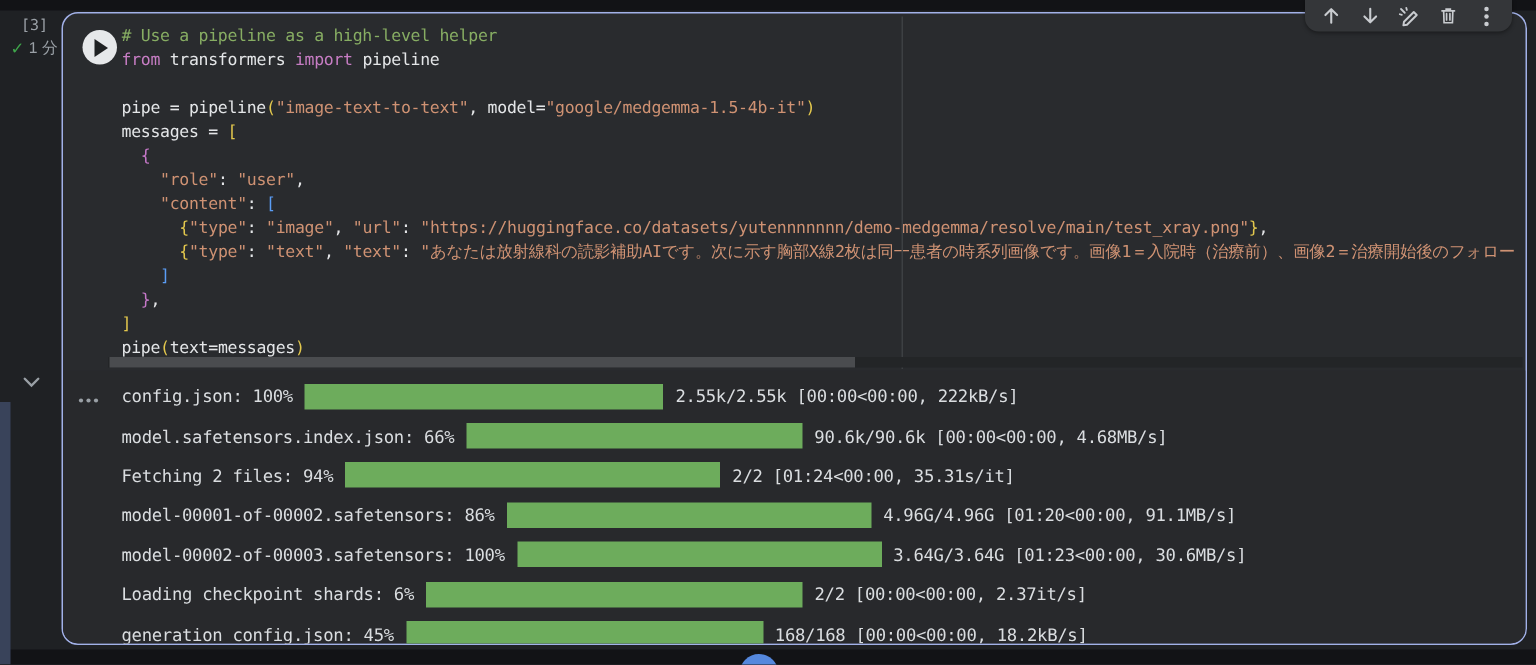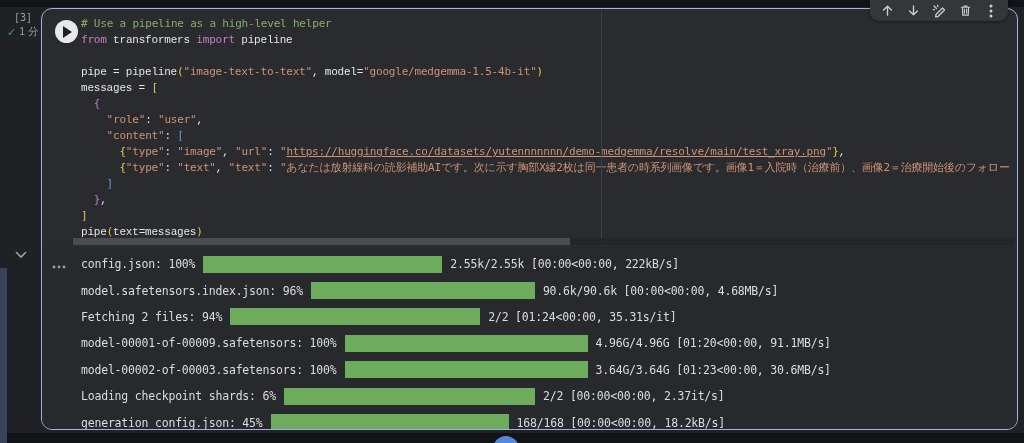--- a/index.html
+++ b/index.html
@@ -29,23 +29,23 @@
   .play-tri{width:0;height:0;border-left:9px solid #1f2123;border-top:6px solid transparent;
     border-bottom:6px solid transparent;margin-left:2px;}
 
   
   .code-area{position:absolute;left:39px;top:7px;width:936px;height:230px;overflow:hidden;
     font-family:"DejaVu Sans Mono",monospace;font-size:11px;line-height:16px;letter-spacing:-0.2px;
     white-space:pre;color:#e4e6e8;}
   .code-line{height:16px;}
   .tok-cm{color:#87ad63;}
   .tok-kw{color:#c77dc4;}
-  .tok-pl{color:#e4e6e8;font-family:Liberation Mono, monospace;}
+  .tok-pl{color:#e4e6e8;}
   .tok-st{color:#cf9273;}
-  .tok-url{text-decoration:underline;}
+  .tok-url{}
   .tok-b1{color:#e2c74d;}
   .tok-b2{color:#c678c9;}
   .tok-b3{color:#5a9df5;}
   .col-ruler{position:absolute;left:559px;top:2px;width:1px;height:235px;background:#3d4043;}
   .hscroll{position:absolute;left:30px;top:229px;right:2px;height:7px;background:#232527;}
   .hscroll-thumb{position:absolute;left:1px;top:0;width:497px;height:7px;background:#4a4c4f;}
 
   
   .output-area{position:absolute;left:0;top:238px;right:0;bottom:0;background:#28292c;}
   .output-options{position:absolute;left:8px;top:8px;border:none;background:none;color:#9aa0a6;
@@ -102,23 +102,23 @@
       <span>
         <svg width="14" height="4" viewBox="0 0 14 4">
             <circle cx="2" cy="2" r="1.4" fill="currentColor"></circle>
             <circle cx="7" cy="2" r="1.4" fill="currentColor"></circle>
             <circle cx="12" cy="2" r="1.4" fill="currentColor"></circle>
           </svg>
       </span>
     </button>
     <div class="prows" id="progress-rows">
         <div class="prow"><span class="plabel">config.json: 100%</span><span class="pbar" style="width: 239px; background: rgb(109, 172, 92);"></span><span class="pstats">2.55k/2.55k [00:00&lt;00:00, 222kB/s]</span></div>
-        <div class="prow"><span class="plabel">model.safetensors.index.json: 96%</span><span class="pbar" style="width: 224px; background: rgb(109, 172, 92);"></span><span class="pstats">90.6k/90.6k [00:00&lt;00:00, 4.68MB/s]</span></div>
+        <div class="prow"><span class="plabel">model.safetensors.index.json: 66%</span><span class="pbar" style="width: 224px; background: rgb(109, 172, 92);"></span><span class="pstats">90.6k/90.6k [00:00&lt;00:00, 4.68MB/s]</span></div>
         <div class="prow"><span class="plabel">Fetching 2 files: 94%</span><span class="pbar" style="width: 250px; background: rgb(109, 172, 92);"></span><span class="pstats">2/2 [01:24&lt;00:00, 35.31s/it]</span></div>
-        <div class="prow"><span class="plabel">model-00001-of-00009.safetensors: 100%</span><span class="pbar" style="width: 243px; background: rgb(109, 172, 92);"></span><span class="pstats">4.96G/4.96G [01:20&lt;00:00, 91.1MB/s]</span></div>
+        <div class="prow"><span class="plabel">model-00001-of-00002.safetensors: 86%</span><span class="pbar" style="width: 243px; background: rgb(109, 172, 92);"></span><span class="pstats">4.96G/4.96G [01:20&lt;00:00, 91.1MB/s]</span></div>
         <div class="prow"><span class="plabel">model-00002-of-00003.safetensors: 100%</span><span class="pbar" style="width: 243px; background: rgb(109, 172, 92);"></span><span class="pstats">3.64G/3.64G [01:23&lt;00:00, 30.6MB/s]</span></div>
         <div class="prow"><span class="plabel">Loading checkpoint shards: 6%</span><span class="pbar" style="width: 251px; background: rgb(109, 172, 92);"></span><span class="pstats">2/2 [00:00&lt;00:00, 2.37it/s]</span></div>
         <div class="prow"><span class="plabel">generation_config.json: 45%</span><span class="pbar" style="width: 238px; background: rgb(109, 172, 92);"></span><span class="pstats">168/168 [00:00&lt;00:00, 18.2kB/s]</span></div>
       </div>
   </div>
 </div>
 
 <div class="cell-toolbar">
   <button class="tb-btn">
     <span>

